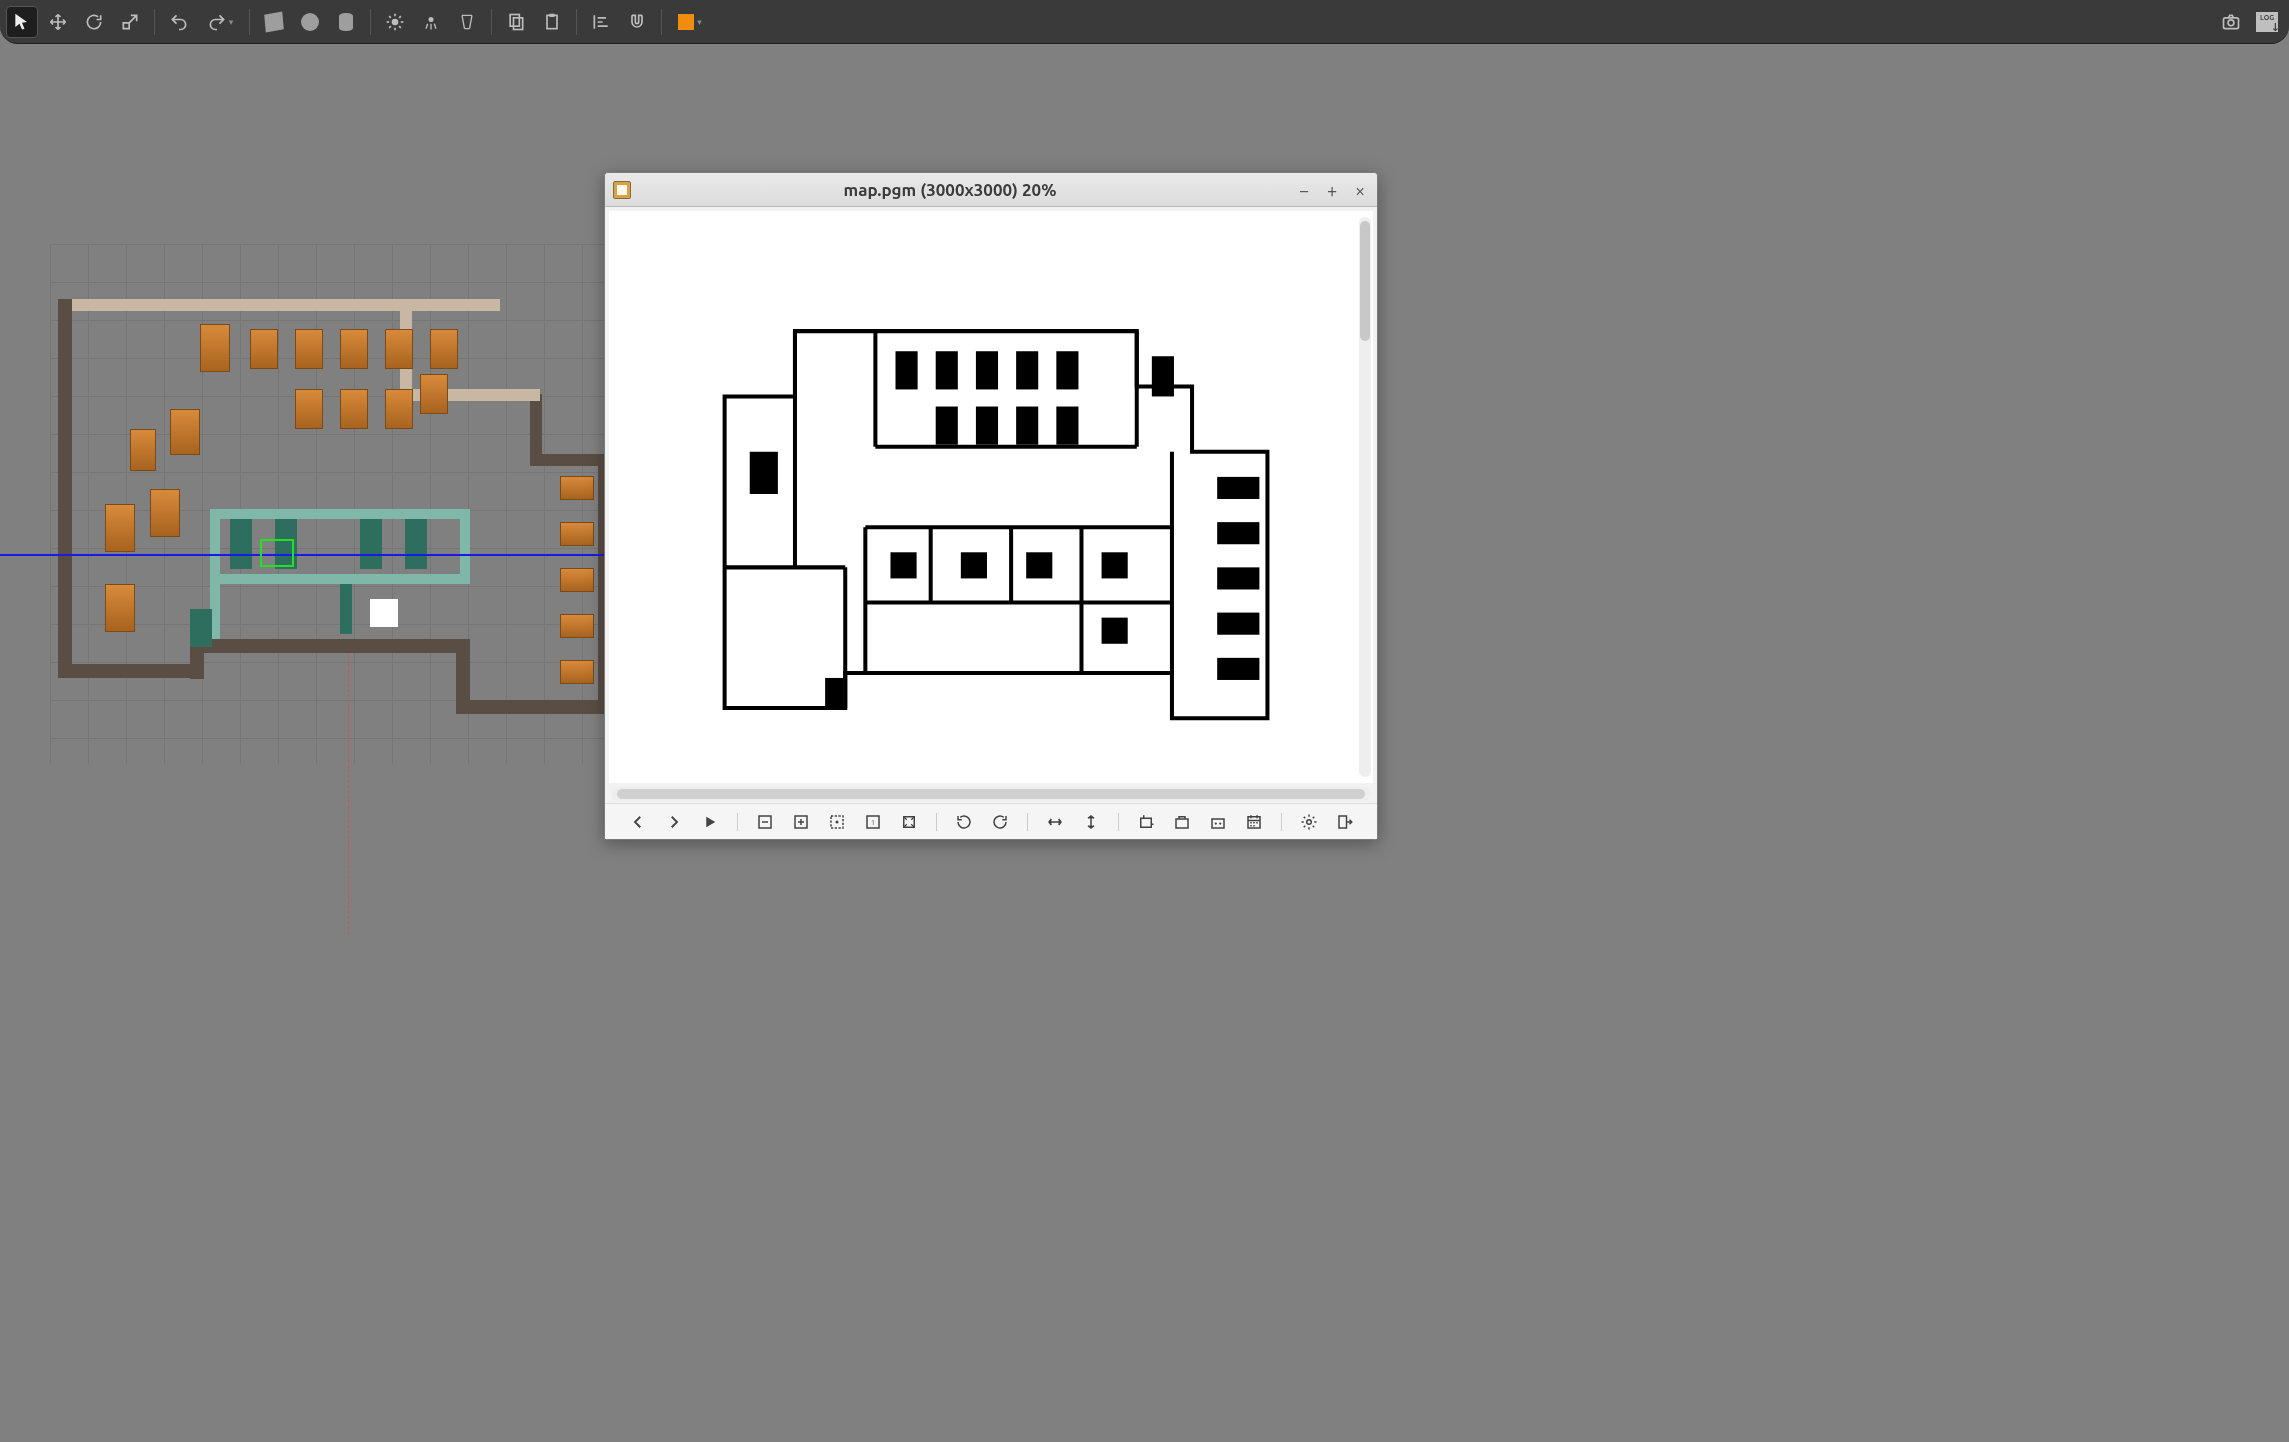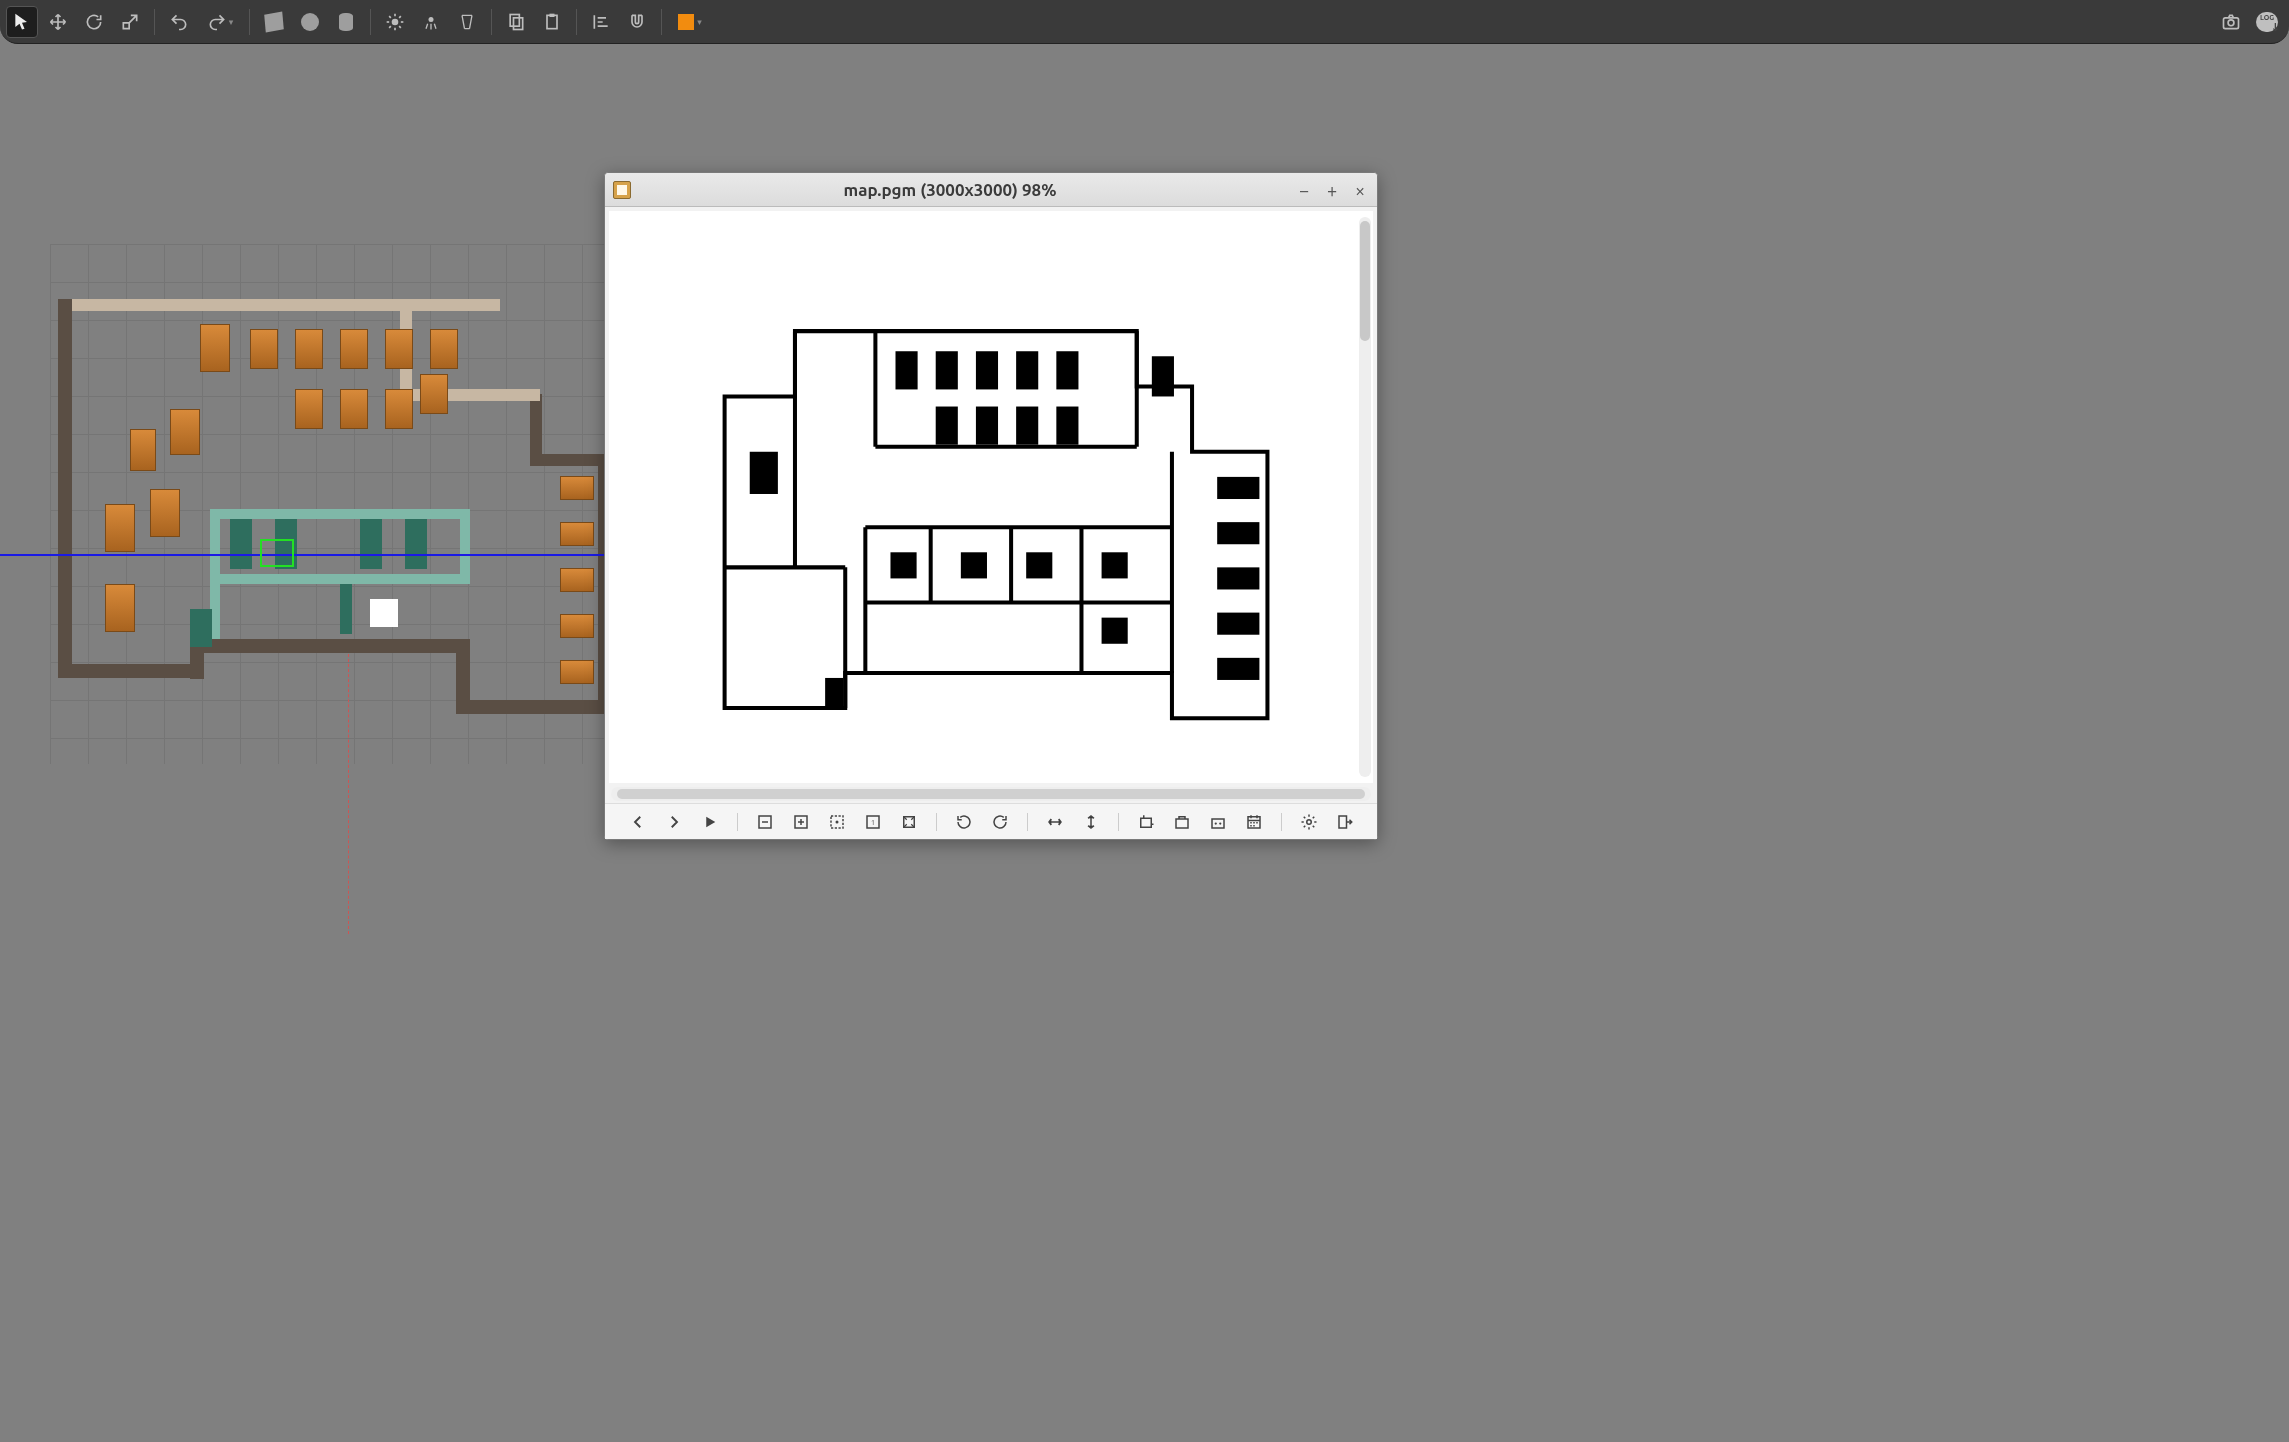--- a/index.html
+++ b/index.html
@@ -270,21 +270,21 @@
   <div class="tb-spacer"></div>
 
   <div class="tb-btn">
     <svg viewBox="0 0 24 24">
         <rect x="3" y="7" width="18" height="13" rx="2" fill="none" stroke="currentColor" stroke-width="2"></rect>
         <circle cx="12" cy="13" r="3.5" fill="none" stroke="currentColor" stroke-width="2"></circle>
         <path d="M9 7l1.5-3h3L15 7" fill="none" stroke="currentColor" stroke-width="2"></path>
       </svg>
   </div>
   <div class="tb-btn">
-    <div style="width:22px;height:20px;background:#bfbfbf;border-radius:10px;font-size:7px;font-weight:bold;color:#444;display:flex;align-items:flex-start;justify-content:center;padding-top:1px;position:relative">LOG<span style="position:absolute;right:-2px;bottom:-2px;font-size:11px">↓</span></div>
+    <div style="width:22px;height:20px;background:#bfbfbf;border-radius:0;font-size:7px;font-weight:bold;color:#444;display:flex;align-items:flex-start;justify-content:center;padding-top:1px;position:relative">LOG<span style="position:absolute;right:-2px;bottom:-2px;font-size:11px">↓</span></div>
   </div>
 </div>
 
 <div class="viewport">
   <div class="scene">
     <div class="grid"></div>
 
     <div class="wall light" style="left:20px;top:55px;width:430px;height:12px"></div>
     <div class="wall" style="left:8px;top:55px;width:14px;height:370px"></div>
     <div class="wall" style="left:8px;top:420px;width:145px;height:14px"></div>
@@ -334,21 +334,21 @@
 
     <div class="white-box"></div>
     <div class="axis-blue"></div>
     <div class="marker"></div>
     <div class="redline"></div>
   </div>
 
   <div class="img-window">
     <div class="iw-titlebar">
       <div class="iw-appicon"></div>
-      <div class="iw-title">map.pgm (3000x3000) 98%</div>
+      <div class="iw-title">map.pgm (3000x3000) 20%</div>
       <div class="iw-ctrls">
         <span>−</span>
         <span>+</span>
         <span>×</span>
       </div>
     </div>
     <div class="iw-body">
       <div class="iw-canvas">
         <svg viewBox="0 0 760 560">
           <g fill="none" stroke="#000" stroke-width="4">

